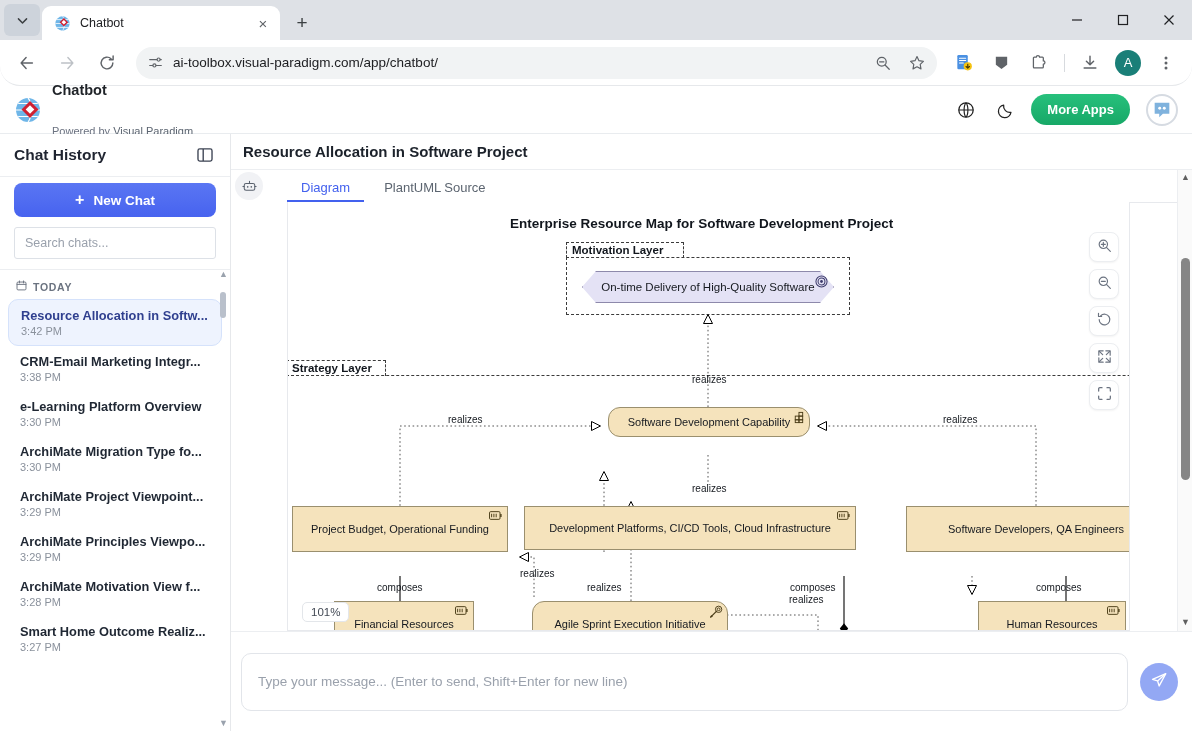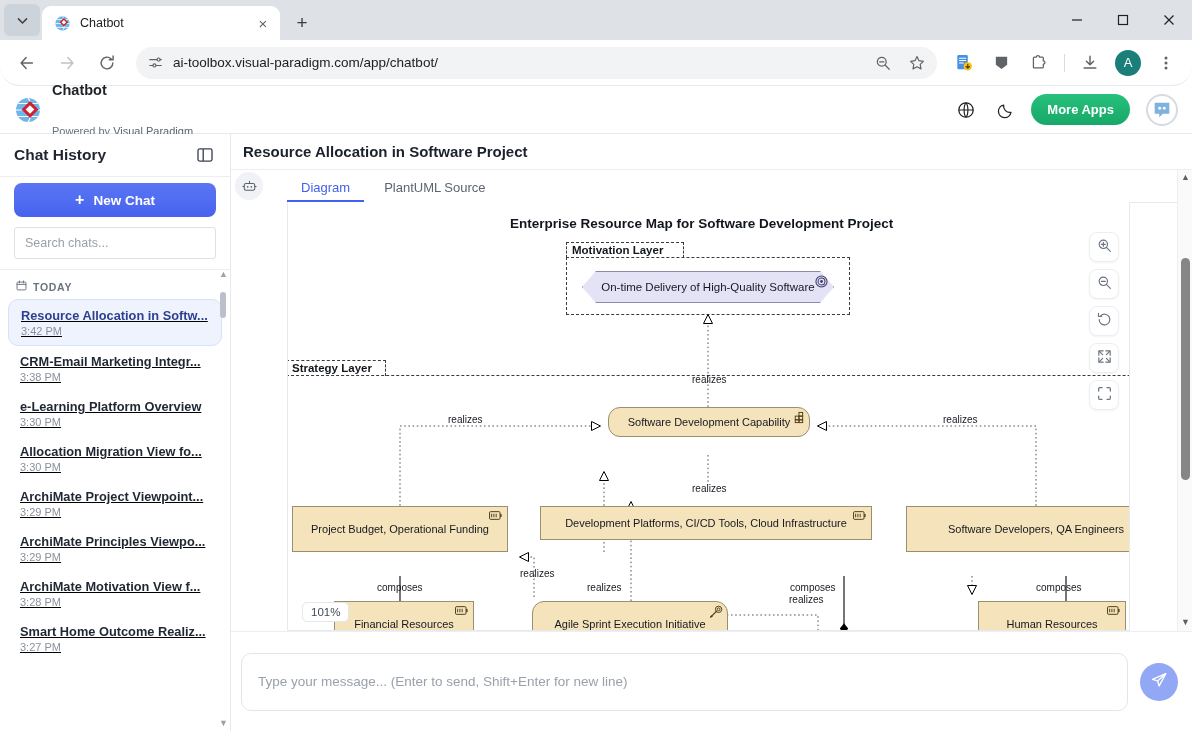--- a/index.html
+++ b/index.html
@@ -102,21 +102,21 @@
     border: none; outline: none; font-size: 12.5px; color: #3c4350; width: 100%;
     font-family: "Liberation Sans", sans-serif; background: transparent;
   }
   .searchbox input::placeholder { color: #9aa1ac; }
   .sb-sep { border-top: 1px solid #eceef1; }
   .chatlist { flex: 1; overflow: hidden; position: relative; padding-top: 6px; }
   .grouphdr {
     display: flex; align-items: center; gap: 6px; padding: 4px 16px 6px;
     font-size: 10.5px; color: #6b7380; letter-spacing: .7px; font-weight: bold;
   }
-  .chat-item { margin: 0 8px; padding: 8px 12px; border-radius: 10px; cursor: pointer; text-decoration: underline; }
+  .chat-item { margin: 0 8px; padding: 8px 12px; border-radius: 10px; cursor: pointer; }
   .chat-item.active { background: #eef3fe; border: 1px solid #d5e2fb; }
   .chat-name {
     font-size: 12.8px; font-weight: bold; color: #1f2733; white-space: nowrap;
     overflow: hidden; text-overflow: ellipsis;
   }
   .chat-item.active .chat-name { color: #2f3f8f; }
   .chat-time { font-size: 11px; color: #8a919c; margin-top: 2px; }
   .sb-scroll { position: absolute; right: 3px; top: 0; width: 8px; height: 100%; }
   .sb-thumb { position: absolute; top: 22px; left: 1px; width: 6px; height: 26px; background: #b9c0cb; border-radius: 4px; }
   .sb-arrow { position: absolute; left: 0; width: 8px; text-align: center; color: #9aa2ad; font-size: 9px; line-height: 8px; }
@@ -388,21 +388,21 @@
           </div>
           <div class="chat-item">
             <div class="chat-name">CRM-Email Marketing Integr...</div>
             <div class="chat-time">3:38 PM</div>
           </div>
           <div class="chat-item">
             <div class="chat-name">e-Learning Platform Overview</div>
             <div class="chat-time">3:30 PM</div>
           </div>
           <div class="chat-item">
-            <div class="chat-name">Allocation Migration View fo...</div>
+            <div class="chat-name">ArchiMate Migration Type fo...</div>
             <div class="chat-time">3:30 PM</div>
           </div>
           <div class="chat-item">
             <div class="chat-name">ArchiMate Project Viewpoint...</div>
             <div class="chat-time">3:29 PM</div>
           </div>
           <div class="chat-item">
             <div class="chat-name">ArchiMate Principles Viewpo...</div>
             <div class="chat-time">3:29 PM</div>
           </div>
@@ -528,21 +528,21 @@
           <span>Project Budget, Operational Funding</span>
           <span class="nico">
             <svg width="14" height="11" viewBox="0 0 16 12">
                 <rect x="0.6" y="1.6" width="12" height="8.8" rx="1.3" fill="none" stroke="#4a3c17" stroke-width="1.1"></rect>
                 <path d="M3 4v4M5.6 4v4M8.2 4v4" stroke="#4a3c17" stroke-width="1.1"></path>
                 <path d="M12.8 4.4h1.6v3.2h-1.6z" fill="#4a3c17"></path>
               </svg>
           </span>
         </div>
 
-        <div class="node" style="left:252px; top:304px; width:332px; height:34px;">
+        <div class="node" style="left:236px; top:304px; width:332px; height:44px;">
           <span>Development Platforms, CI/CD Tools, Cloud Infrastructure</span>
           <span class="nico">
             <svg width="14" height="11" viewBox="0 0 16 12">
                 <rect x="0.6" y="1.6" width="12" height="8.8" rx="1.3" fill="none" stroke="#4a3c17" stroke-width="1.1"></rect>
                 <path d="M3 4v4M5.6 4v4M8.2 4v4" stroke="#4a3c17" stroke-width="1.1"></path>
                 <path d="M12.8 4.4h1.6v3.2h-1.6z" fill="#4a3c17"></path>
               </svg>
           </span>
         </div>
 

